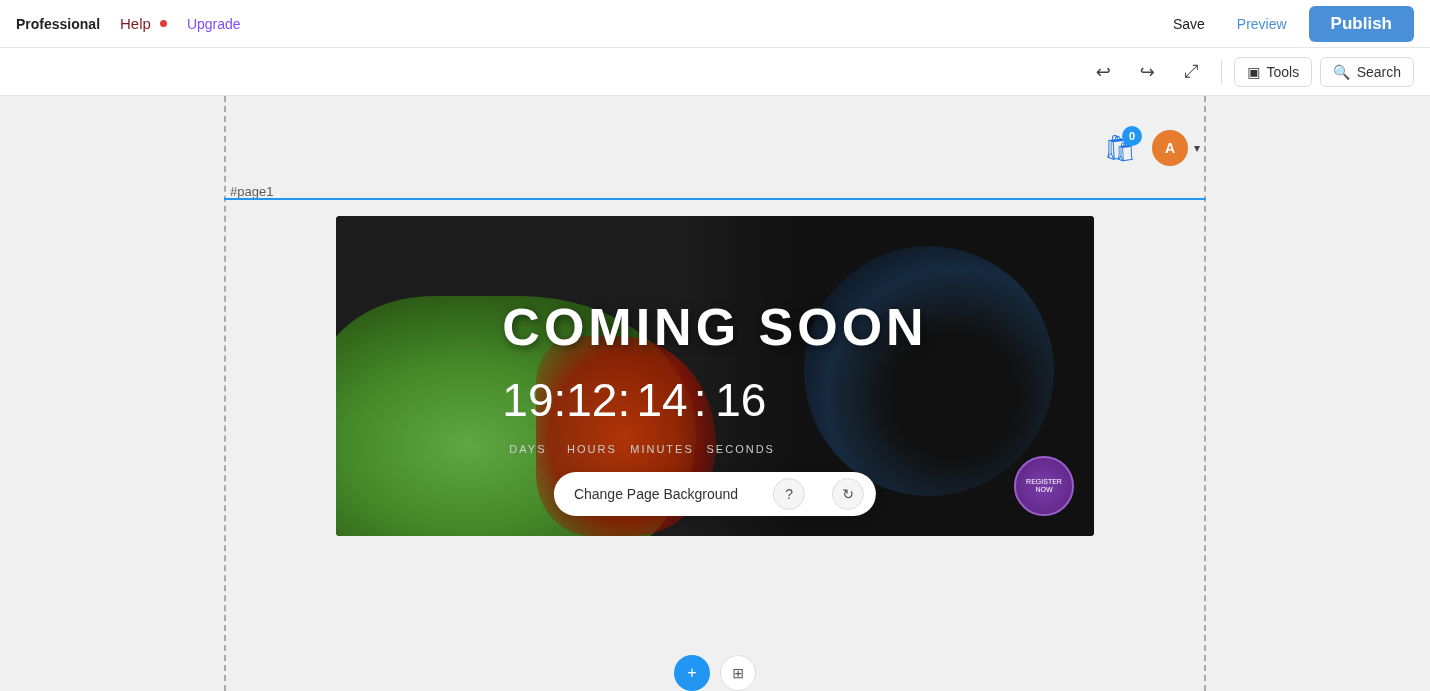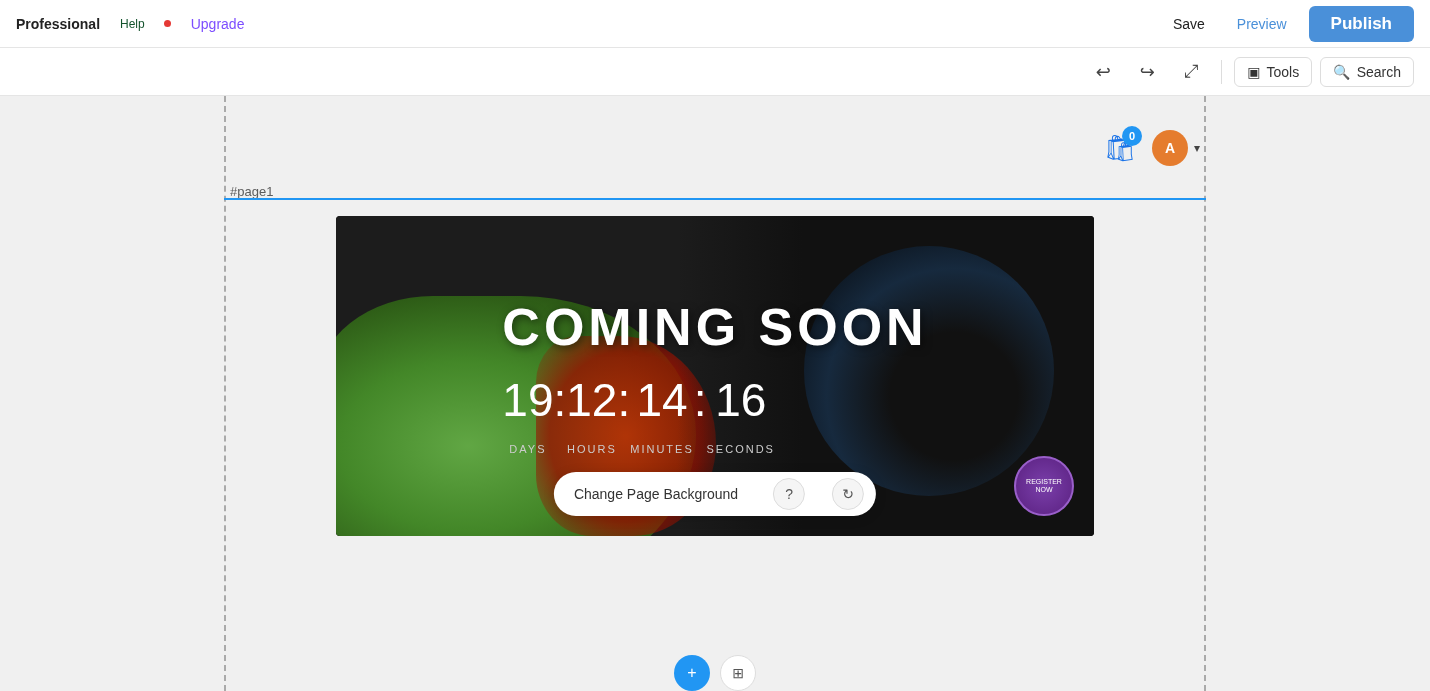--- a/index.html
+++ b/index.html
@@ -6,21 +6,21 @@
     body { width: 1430px; height: 691px; font-family: -apple-system, BlinkMacSystemFont, 'Segoe UI', sans-serif; background: #fff; overflow: hidden; }
 
     
     #topbar {
       display: flex; align-items: center; justify-content: space-between;
       height: 48px; padding: 0 16px; border-bottom: 1px solid #e5e5e5;
       background: #fff;
     }
     #topbar-left { display: flex; align-items: center; gap: 20px; }
     .nav-brand { font-size: 14px; font-weight: 600; color: #222; }
-    .nav-help { font-size: 12px; color: #14532d; cursor: pointer; display: flex; align-items: center; gap: 18px; }
+    .nav-help { font-size: 15px; color: #7f1d1d; cursor: pointer; display: flex; align-items: center; gap: 8px; }
     .help-dot { width: 7px; height: 7px; background: #e53935; border-radius: 50%; display: inline-block; margin-left: 1px; vertical-align: super; }
     .nav-upgrade { font-size: 14px; color: #7c4dff; font-weight: 500; cursor: pointer; }
     #topbar-right { display: flex; align-items: center; gap: 12px; }
     .btn-save { background: none; border: none; font-size: 14px; font-weight: 500; color: #222; cursor: pointer; padding: 6px 10px; }
     .btn-preview { background: none; border: none; font-size: 14px; font-weight: 500; color: #4a90d9; cursor: pointer; padding: 6px 10px; }
     .btn-publish { background: #4a90d9; color: #fff; border: none; border-radius: 6px; font-size: 17px; font-weight: 600; padding: 8px 22px; cursor: pointer; }
 
     
     #toolbar2 {
       display: flex; align-items: center; justify-content: flex-end;

